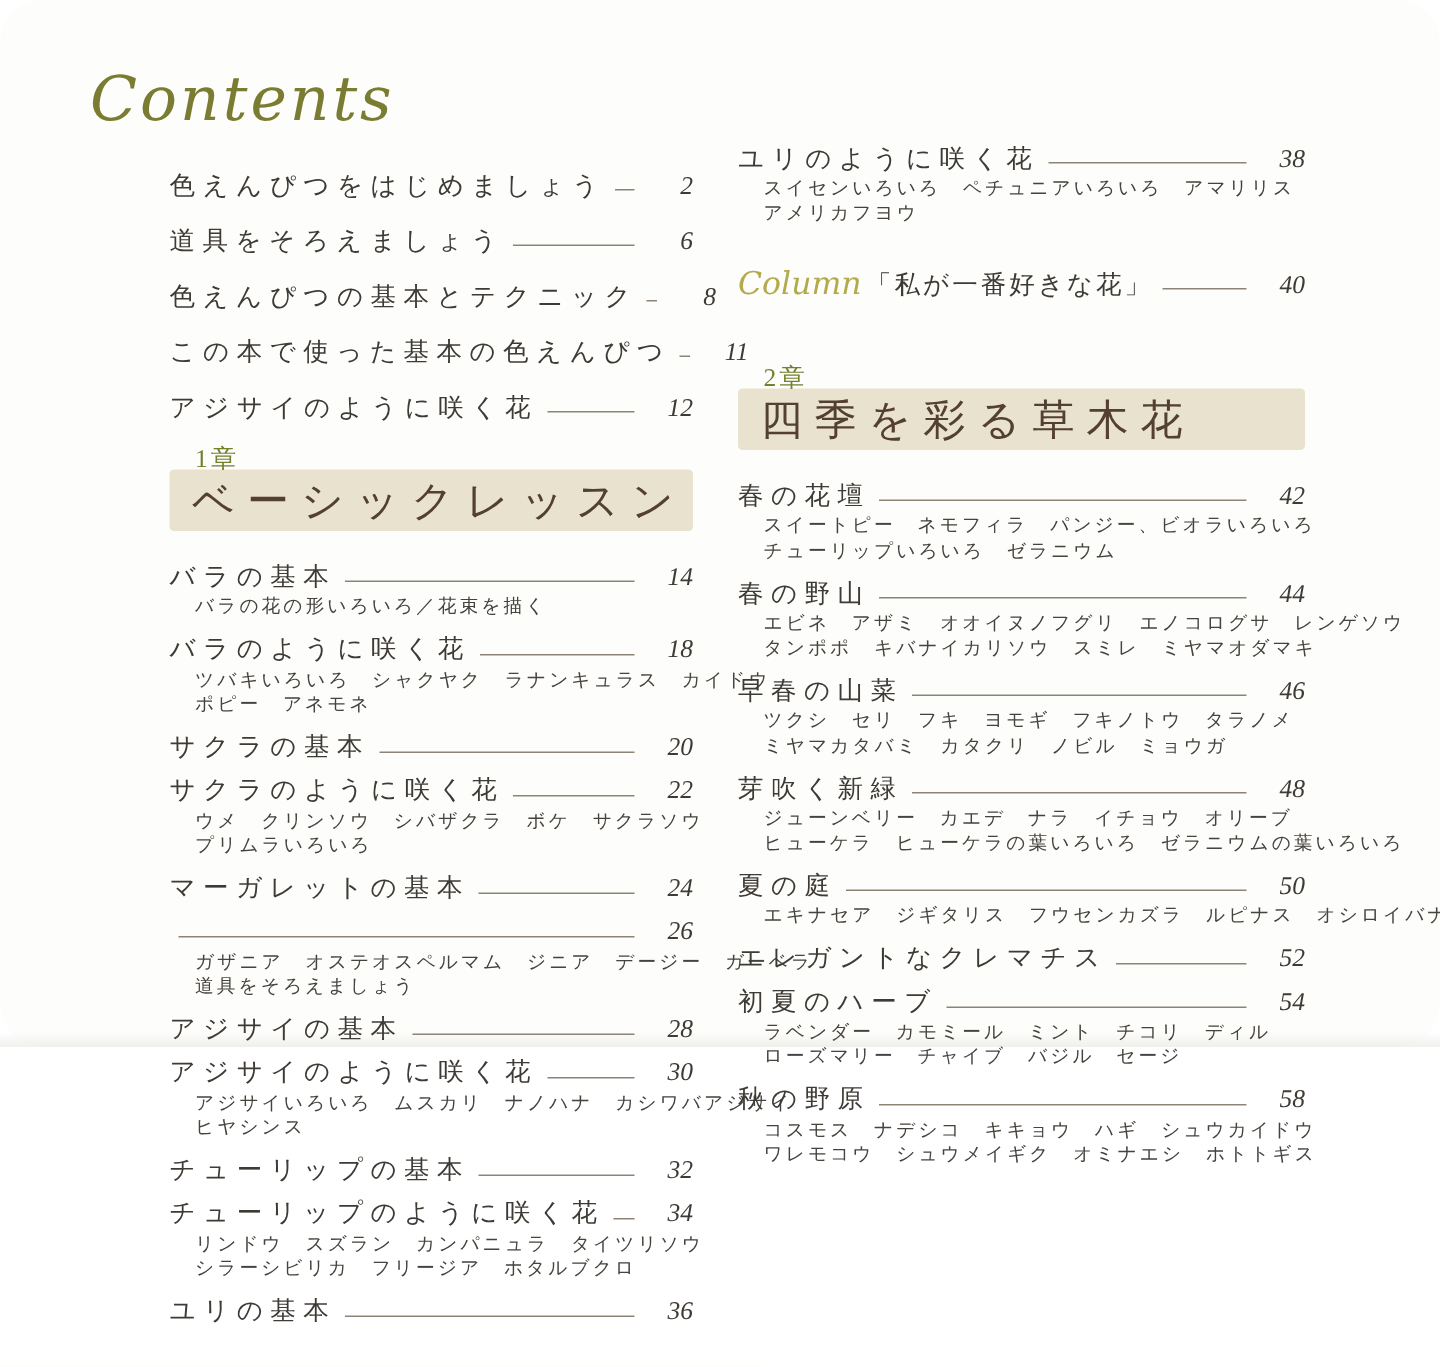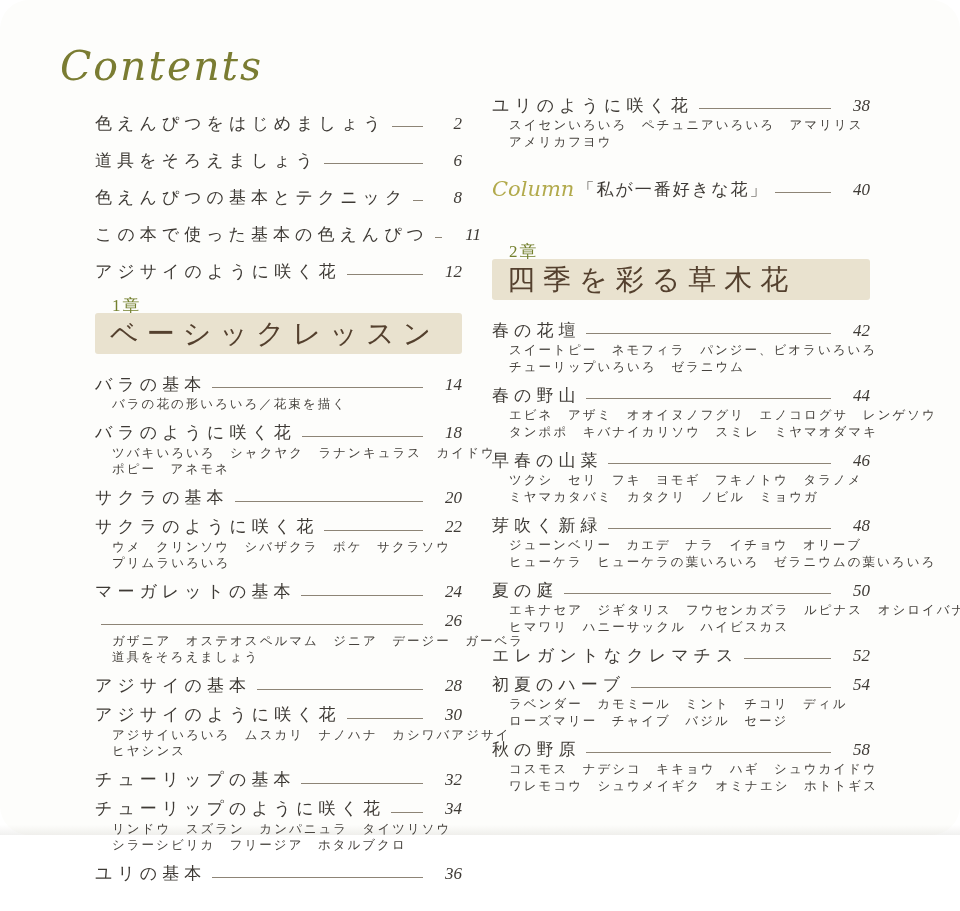--- a/index.html
+++ b/index.html
@@ -4,21 +4,21 @@
 <style>
   html,body{margin:0;padding:0;}
   body{
     width:960px;height:911px;
     background:#ffffff;
     font-family:"Liberation Serif",serif;
     overflow:hidden;
   }
   .page{
     position:relative;
-    width:960px;height:835px;
+    width:960px;height:698px;
     background:#fdfdfb;
     border-radius:29px;
   }
   .page::after{
     content:"";
     position:absolute;left:0;right:0;bottom:0;height:10px;
     background:linear-gradient(to bottom, rgba(255,255,255,0), rgba(120,115,105,0.10));
     pointer-events:none;
   }
   .col{position:absolute;}
@@ -28,21 +28,21 @@
   .contents-title{
     font-family:"DejaVu Serif",serif;
     font-style:italic;
     font-size:41px;
     line-height:1;
     color:#7a7c32;
     letter-spacing:2px;
     margin:4px 0 20px 0;
   }
 
-  .indent{margin-left:35px;}
+  .indent{margin-left:53px;}
 
   .entry-row{display:flex;align-items:flex-end;height:27px;}
   .t-main{
     font-family:"Liberation Serif",serif;
     font-size:17px;
     letter-spacing:5px;
     color:#3e3a35;
     white-space:nowrap;
     line-height:1.25;
   }
@@ -374,21 +374,20 @@
         </div>
 
         <div class="entry">
           <div class="entry-row">
             <span class="t-main">夏の庭</span>
             <span class="leader"></span>
             <span class="page-num">50</span>
           </div>
           <div class="entry-subs">
             <div class="sub-line">エキナセア　ジギタリス　フウセンカズラ　ルピナス　オシロイバナ</div>
-            <div class="sub-line">ヒマワリ　ハニーサックル　ハイビスカス</div>
           </div>
         </div>
 
         <div class="entry">
           <div class="entry-row">
             <span class="t-main">エレガントなクレマチス</span>
             <span class="leader"></span>
             <span class="page-num">52</span>
           </div>
 

